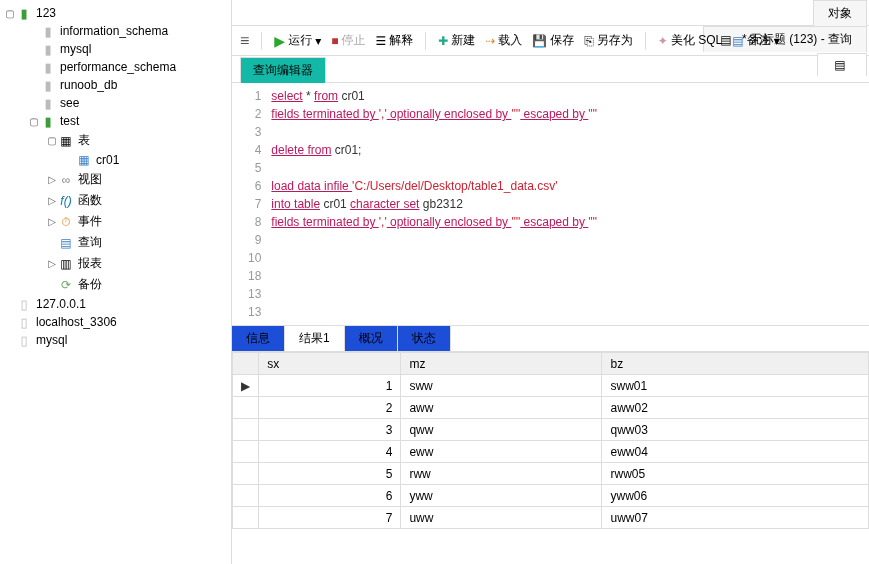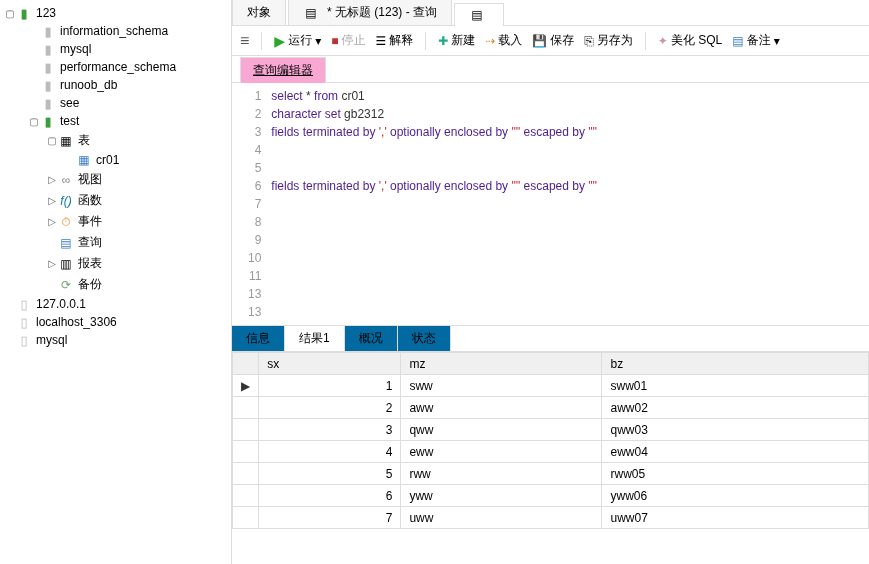--- a/index.html
+++ b/index.html
@@ -7,40 +7,40 @@
 .sidebar { width: 232px; border-right: 1px solid #ddd; padding: 4px 0; overflow: auto; }
 .tree-item { display: flex; align-items: center; padding: 2px 4px; cursor: pointer; white-space: nowrap; }
 .indent { display: inline-block; }
 .tree-arrow { width: 12px; display: inline-block; text-align: center; color: #666; font-size: 10px; }
 .tree-icon { width: 16px; height: 14px; display: inline-flex; align-items: center; justify-content: center; margin-right: 4px; }
 .db-green { color: #3a9d3a; font-size: 13px; }
 .db-gray { color: #bbb; font-size: 13px; }
 .blue-ic { color: #3b7dc4; }
 .orange-ic { color: #e08b2c; }
 .main { flex: 1; display: flex; flex-direction: column; }
-.tabs-top { display: flex; border-bottom: 1px solid #ddd; height: 26px; align-items: flex-end; }
+.tabs-top { display: flex; border-bottom: 1px solid #ddd; height: 26px; align-items: flex-end; flex-direction: column; }
 .tab { padding: 4px 14px; border: 1px solid #ddd; border-bottom: none; margin-right: 2px; background: #f6f6f6; display: flex; align-items: center; gap: 4px; cursor: pointer; }
 .tab.active { background: #fff; position: relative; top: 1px; }
 .toolbar { display: flex; align-items: center; padding: 4px 8px; border-bottom: 1px solid #ddd; gap: 10px; height: 30px; }
 .tb-btn { display: flex; align-items: center; gap: 3px; cursor: pointer; }
 .tb-sep { width: 1px; height: 18px; background: #ddd; margin: 0 2px; }
 .play { color: #2ba82b; font-size: 14px; }
 .stop { color: #b33; font-size: 12px; }
 .subtabs { display: flex; border-bottom: 1px solid #ddd; padding-left: 8px; }
 .subtab { padding: 4px 12px; border: 1px solid #ddd; border-bottom: none; background: #f6f6f6; margin-right: 2px; cursor: pointer; }
-.subtab.active { background: #f9a8d4; position: relative; top: 1px; text-decoration: underline; }
+.subtab.active { background: #14b8a6; position: relative; top: 1px; }
 .editor { flex: 0 0 auto; display: flex; font-family: Consolas, monospace; font-size: 13px; padding: 4px 0; }
 .gutter { text-align: right; color: #999; padding: 0 10px 0 16px; user-select: none; }
 .gutter div, .code div { height: 18px; line-height: 18px; }
 .code { flex: 1; }
-.kw { color: #4c1d95; }
+.kw { color: #be185d; text-decoration: underline; }
 .str { color: #c23; }
 .id { color: #333; }
 .result-tabs { display: flex; border-top: 1px solid #ddd; border-bottom: 1px solid #ddd; }
-.result-tab { padding: 4px 14px; border-right: 1px solid #ddd; cursor: pointer; background: #0369a1; }
+.result-tab { padding: 4px 14px; border-right: 1px solid #ddd; cursor: pointer; background: #1d4ed8; }
 .result-tab.active { background: #fff; }
 .result-table { border-collapse: collapse; }
 .result-table th, .result-table td { border: 1px solid #ddd; padding: 3px 8px; text-align: left; height: 22px; }
 .result-table th { background: #f0f0f0; font-weight: normal; }
 .result-table td.num { text-align: right; }
 .row-ptr { width: 16px; text-align: center; color: #333; }
 .gray-dis { color: #aaa; }
 .hamburger { font-size: 16px; color: #555; cursor: pointer; }
 </style>
 </head>
@@ -225,30 +225,32 @@
         <div>1</div>
         <div>2</div>
         <div>3</div>
         <div>4</div>
         <div>5</div>
         <div>6</div>
         <div>7</div>
         <div>8</div>
         <div>9</div>
         <div>10</div>
-        <div>11</div>
+        <div>18</div>
         <div>13</div>
         <div>13</div>
       </div>
     <div class="code" id="code">
         <div><span class="kw">select</span><span class="id"> * </span><span class="kw">from</span><span class="id"> cr01</span></div>
-        <div><span class="kw">character set</span><span class="id"> gb2312</span></div>
         <div><span class="kw">fields terminated by </span><span class="str">','</span><span class="kw"> optionally enclosed by </span><span class="str">'"'</span><span class="kw"> escaped by </span><span class="str">'"'</span></div>
         <div>&nbsp;</div>
+        <div><span class="kw">delete  from</span><span class="id"> cr01;</span></div>
         <div>&nbsp;</div>
+        <div><span class="kw">load data infile </span><span class="str">'C:/Users/del/Desktop/table1_data.csv'</span></div>
+        <div><span class="kw">into table</span><span class="id"> cr01 </span><span class="kw">character set</span><span class="id"> gb2312</span></div>
         <div><span class="kw">fields terminated by </span><span class="str">','</span><span class="kw"> optionally enclosed by </span><span class="str">'"'</span><span class="kw"> escaped by </span><span class="str">'"'</span></div>
       </div>
   </div>
 
   <div class="result-tabs">
     <div class="result-tab">信息</div>
     <div class="result-tab active">结果1</div>
     <div class="result-tab">概况</div>
     <div class="result-tab">状态</div>
   </div>

